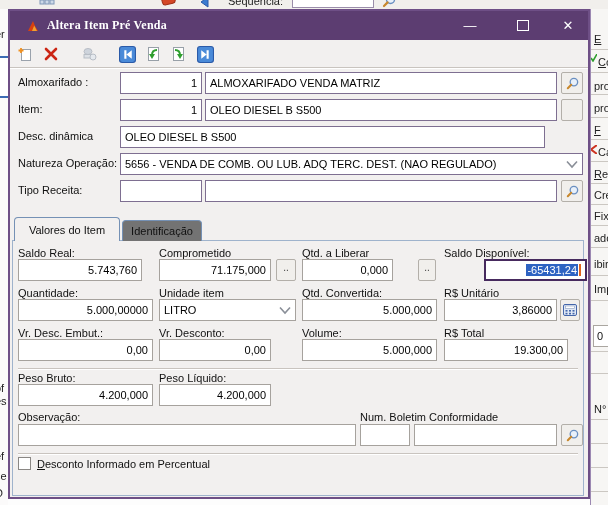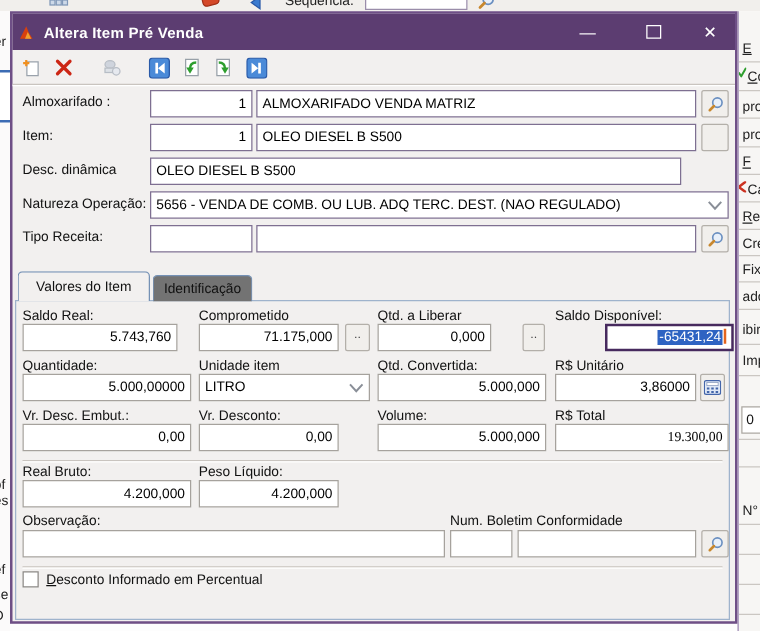--- a/index.html
+++ b/index.html
@@ -17,21 +17,21 @@
   .rline{position:absolute;left:0;width:18px;height:1px;background:#cbc7c2;}
   .bgleft{position:absolute;left:0;top:9px;width:8px;height:496px;background:#fbfafa;overflow:hidden;}
   .bgleft .frag{position:absolute;left:-5px;font-size:11px;color:#222;white-space:nowrap;}
   .u{display:inline-block;}
   .u::first-letter{text-decoration:underline;}
 
   
   .dialog{position:absolute;left:8px;top:9px;width:582px;height:490px;background:#f2f0ef;
           border:2px solid #6e4f86;box-sizing:border-box;}
   .titlebar{position:absolute;left:0;top:0;width:100%;height:29px;background:#5c3d71;
-            display:flex;align-items:center;padding-left:4px;box-sizing:border-box;}
+            display:flex;align-items:center;padding-left:16px;box-sizing:border-box;font-family:Liberation Serif, serif;}
   .title-text{color:#fff;font-weight:bold;font-size:12px;margin-left:7px;letter-spacing:.2px;}
   .winbtn{position:absolute;top:0;height:29px;width:30px;display:flex;align-items:center;
           justify-content:center;color:#fff;font-size:13px;cursor:pointer;}
   .wb-min{right:103px;} .wb-max{right:50px;} .wb-close{right:5px;}
   .maxglyph{width:10px;height:9px;border:1.5px solid #fff;display:block;}
 
   .toolbar-icon{position:absolute;top:32px;width:22px;height:22px;display:flex;align-items:center;
                 justify-content:center;cursor:pointer;}
   .groove{position:absolute;height:2px;border-top:1px solid #c9c4bf;border-bottom:1px solid #ffffff;box-sizing:border-box;}
 
@@ -292,25 +292,25 @@
     </svg>
   </span>
 
   <span class="lbl" style="left:8px;top:316px;">Vr. Desc. Embut.:</span>
   <span class="lbl" style="left:149px;top:316px;">Vr. Desconto:</span>
   <span class="lbl" style="left:292px;top:316px;">Volume:</span>
   <span class="lbl" style="left:434px;top:316px;">R$ Total</span>
   <div class="fld gb num" style="left:8px;top:328px;width:135px;">0,00</div>
   <div class="fld gb num" style="left:149px;top:328px;width:112px;">0,00</div>
   <div class="fld gb num" style="left:292px;top:328px;width:135px;">5.000,000</div>
-  <div class="fld gb num" style="left:434px;top:328px;width:139px;font-family:Liberation Serif, serif;">19.300,00</div>
+  <div class="fld gb num" style="left:434px;top:328px;width:124px;">19.300,00</div>
 
   <i class="groove" style="left:8px;top:357px;width:560px;"></i>
 
-  <span class="lbl" style="left:8px;top:361px;">Real Bruto:</span>
+  <span class="lbl" style="left:8px;top:361px;">Peso Bruto:</span>
   <span class="lbl" style="left:149px;top:361px;">Peso Líquido:</span>
   <div class="fld gb num" style="left:8px;top:373px;width:135px;">4.200,000</div>
   <div class="fld gb num" style="left:149px;top:373px;width:112px;">4.200,000</div>
 
   <span class="lbl" style="left:8px;top:400px;">Observação:</span>
   <span class="lbl" style="left:350px;top:400px;">Num. Boletim Conformidade</span>
   <div class="fld gb" style="left:8px;top:413px;width:338px;"></div>
   <div class="fld gb" style="left:350px;top:413px;width:50px;"></div>
   <div class="fld gb" style="left:404px;top:413px;width:143px;"></div>
   <span class="btn" style="left:551px;top:413px;width:22px;">

